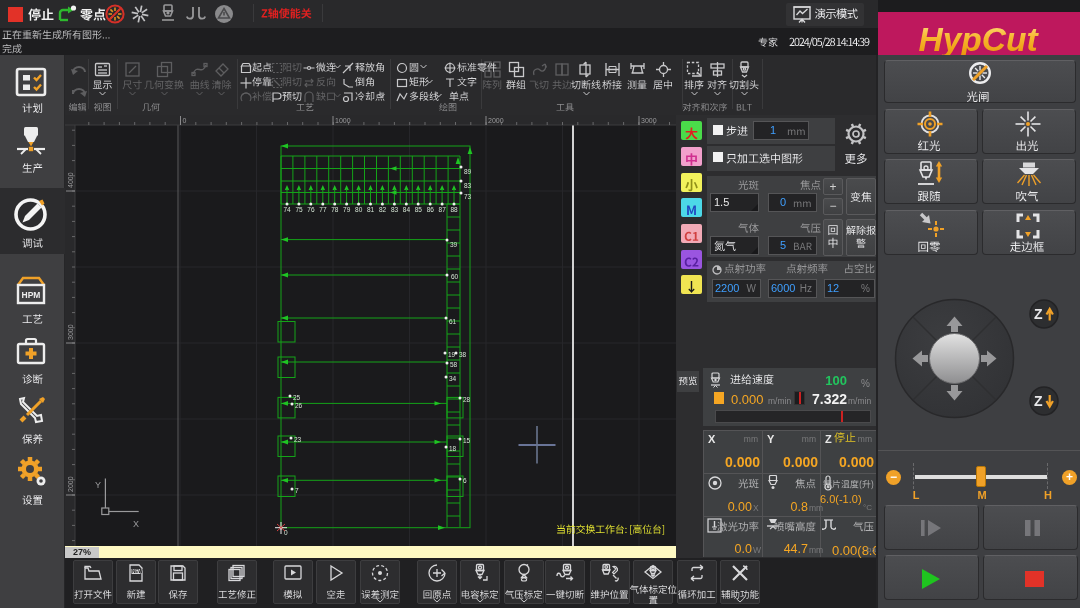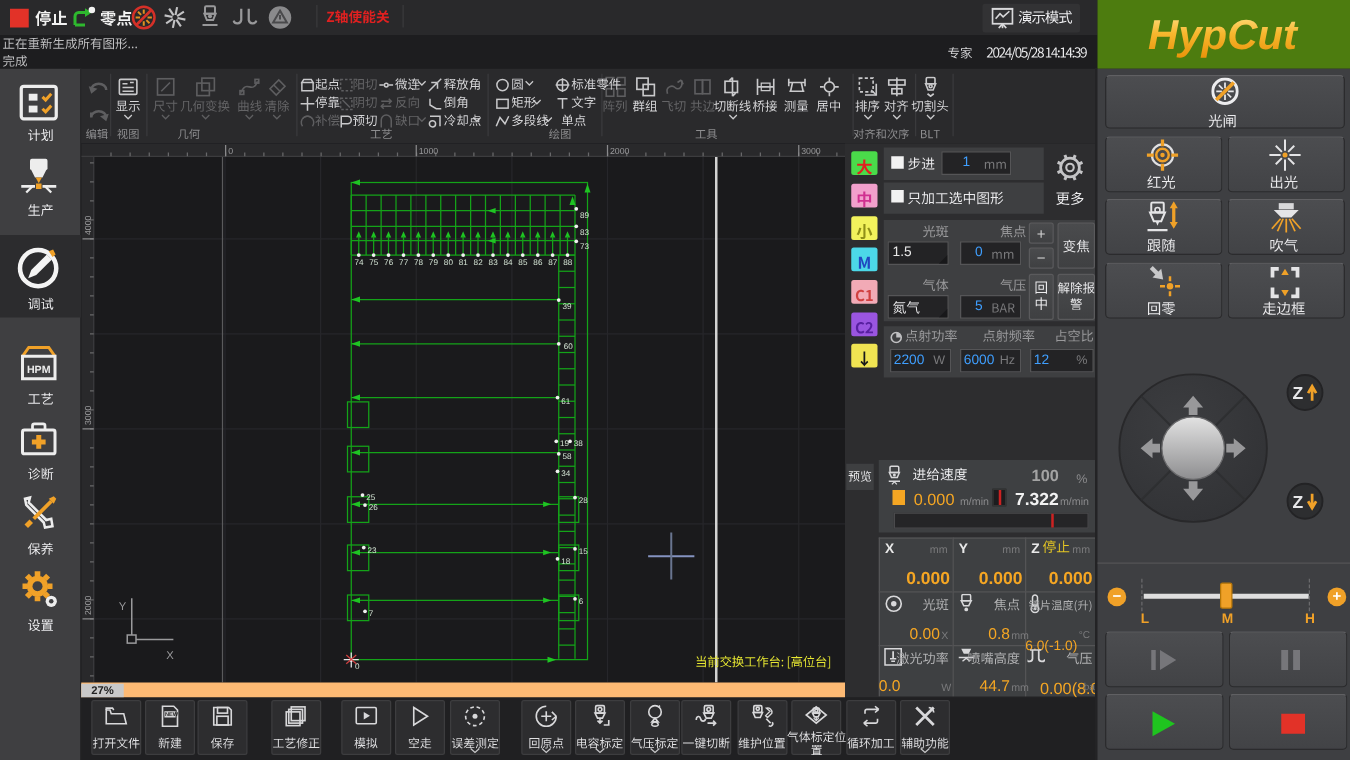--- a/index.html
+++ b/index.html
@@ -1,24 +1,24 @@
 <!DOCTYPE html>
 <html><head><meta charset="utf-8">
 <style>
 *{margin:0;padding:0;box-sizing:border-box}
 html,body{width:1080px;height:608px;overflow:hidden;background:#1c1c1e}
 body{font-family:"Liberation Sans",sans-serif;position:relative}
 .abs{position:absolute}
 #topbar{left:0;top:0;width:878px;height:28px;background:#29292b}
 #statusrow{left:0;top:28px;width:878px;height:27px;background:#1d1d1f}
-#logo{left:878px;top:0;width:202px;height:55px;background:#4d7c0f}
+#logo{left:878px;top:12px;width:202px;height:55px;background:#be185d}
 #sidebar{left:0;top:55px;width:65px;height:553px;background:#3f3f41;border-right:1px solid #262628}
 #ribbon{left:65px;top:55px;width:811px;height:60px;background:#2a2a2c}
 #canvas{left:65px;top:115px;width:611px;height:431px;background:#1a1a1c}
-#zoomstrip{left:65px;top:546px;width:611px;height:12px;background:#fdba74}
+#zoomstrip{left:65px;top:546px;width:611px;height:12px;background:#fef9c3}
 #midpanel{left:676px;top:115px;width:200px;height:443px;background:#2d2d2f}
 #rightpanel{left:876px;top:55px;width:204px;height:553px;background:#3e3f42;border-left:2px solid #232325}
 #bottombar{left:65px;top:558px;width:811px;height:50px;background:#202022}
 .sep{position:absolute;top:4px;bottom:6px;width:1px;background:#3a3a3c}
 .rb{position:absolute;background:linear-gradient(#4c4d50,#424346);border:1px solid #2b2b2d;border-top-color:#606063;border-radius:4px}
 .bt{position:absolute;top:2px;height:44px;background:#2d2d2f;border:1px solid #3d3d3f;border-radius:2px}
 .chip{position:absolute;left:681px;width:21px;height:19px;border-radius:2px}
 .mbox{position:absolute;background:#3e3f41}
 .inp{position:absolute;background:#232325;border:1px solid #555557}
 .mbtn{position:absolute;background:linear-gradient(#4a4b4d,#3f4042);border:1px solid #5a5a5c;border-radius:2px}
@@ -714,21 +714,21 @@
 <path d="M2.5 6 H10.5 L8.8 10 H4.2 Z" fill="none" stroke="#d8d8da" stroke-width="1.2"></path>
 <circle cx="6.5" cy="8" r="1.2" fill="#d8d8da"></circle>
       <line x1="2" y1="13" x2="11" y2="13" stroke="#d8d8da" stroke-width="1.2"></line>
 <path d="M4.5 15.5 L6.5 13.5 L8.5 15.5" fill="none" stroke="#d8d8da" stroke-width="1"></path>
     </svg>
 <div class="abs" style="left:38px;top:277px;width:10px;height:12px;background:#f5a623"></div>
 <div class="abs" style="left:118px;top:276px;width:11px;height:14px;background:#1c1c1e;border:1px solid #333"></div>
 <div class="abs" style="left:123px;top:277px;width:2px;height:12px;background:#c22"></div>
 <div class="abs" style="left:39px;top:295px;width:156px;height:13px;background:#252527;border:1px solid #4a4a4c"></div>
 <div class="abs" style="left:165px;top:296px;width:2px;height:11px;background:#c22"></div>
-<div class="abs" style="left:128px;top:258px;font-size:13px;font-weight:bold;color:#a3a3a3;width:43px;text-align:right">100</div>
+<div class="abs" style="left:128px;top:258px;font-size:13px;font-weight:bold;color:#22c55e;width:43px;text-align:right">100</div>
 <div class="abs" style="left:185px;top:263px;font-size:10px;color:#8a8a8c">%</div>
 <div class="abs" style="left:55px;top:277px;font-size:13px;color:#f5a623">0.000</div>
 <div class="abs" style="left:92px;top:281px;font-size:8.5px;color:#8a8a8c">m/min</div>
 <div class="abs" style="left:136px;top:276px;font-size:14px;font-weight:bold;color:#f2f2f2">7.322</div>
 <div class="abs" style="left:172px;top:281px;font-size:8.5px;color:#8a8a8c">m/min</div>
 <div class="cell" style="left:27px;top:315px;width:59px;height:43px"></div>
 <div class="cell" style="left:86px;top:315px;width:58px;height:43px"></div>
 <div class="cell" style="left:144px;top:315px;width:56px;height:43px"></div>
 <div class="abs" style="left:32px;top:318px;font-size:11px;font-weight:bold;color:#e8e8e8">X</div>
 <div class="abs" style="left:27px;top:319px;font-size:8.5px;color:#7a7a7c;width:55px;text-align:right">mm</div>
@@ -742,23 +742,23 @@
 <div class="cell" style="left:27px;top:358px;width:59px;height:43px"></div>
 <div class="cell" style="left:86px;top:358px;width:58px;height:43px"></div>
 <div class="cell" style="left:144px;top:358px;width:56px;height:43px"></div>
 <div class="cell" style="left:27px;top:401px;width:59px;height:41px"></div>
 <div class="cell" style="left:86px;top:401px;width:58px;height:41px"></div>
 <div class="cell" style="left:144px;top:401px;width:56px;height:41px"></div>
 <div class="abs" style="left:27px;top:385px;font-size:12.5px;color:#f5a623;width:49px;text-align:right">0.00</div>
 <div class="abs" style="left:77px;top:388px;font-size:8.5px;color:#7a7a7c">X</div>
 <div class="abs" style="left:86px;top:385px;font-size:12.5px;color:#f5a623;width:46px;text-align:right">0.8</div>
 <div class="abs" style="left:133px;top:388px;font-size:8.5px;color:#7a7a7c">mm</div>
-<div class="abs" style="left:144px;top:396px;font-size:11px;color:#f5a623;width:42px;text-align:center">6.0(-1.0)</div>
+<div class="abs" style="left:144px;top:378px;font-size:11px;color:#f5a623;width:42px;text-align:left">6.0(-1.0)</div>
 <div class="abs" style="left:187px;top:388px;font-size:8px;color:#7a7a7c">°C</div>
-<div class="abs" style="left:27px;top:427px;font-size:12.5px;color:#f5a623;width:49px;text-align:left">0.0</div>
+<div class="abs" style="left:27px;top:427px;font-size:12.5px;color:#f5a623;width:49px;text-align:right">0.0</div>
 <div class="abs" style="left:77px;top:430px;font-size:8.5px;color:#7a7a7c">W</div>
 <div class="abs" style="left:86px;top:427px;font-size:12.5px;color:#f5a623;width:46px;text-align:right">44.7</div>
 <div class="abs" style="left:133px;top:430px;font-size:8.5px;color:#7a7a7c">mm</div>
 <div class="abs" style="left:156px;top:428px;font-size:13px;color:#f5a623;width:50px;text-align:center">0.00(8.00)</div>
 <div class="abs" style="left:191px;top:430px;font-size:8px;color:#7a7a7c">bar</div>
 <svg class="abs" style="left:32px;top:361px" width="14" height="14">
       <circle cx="7" cy="7" r="6" fill="none" stroke="#d8d8da" stroke-width="1.3"></circle>
       <circle cx="7" cy="7" r="2.2" fill="#d8d8da"></circle>
     </svg>
 <svg class="abs" style="left:91px;top:360px" width="12" height="15" viewBox="0 0 12 15">

